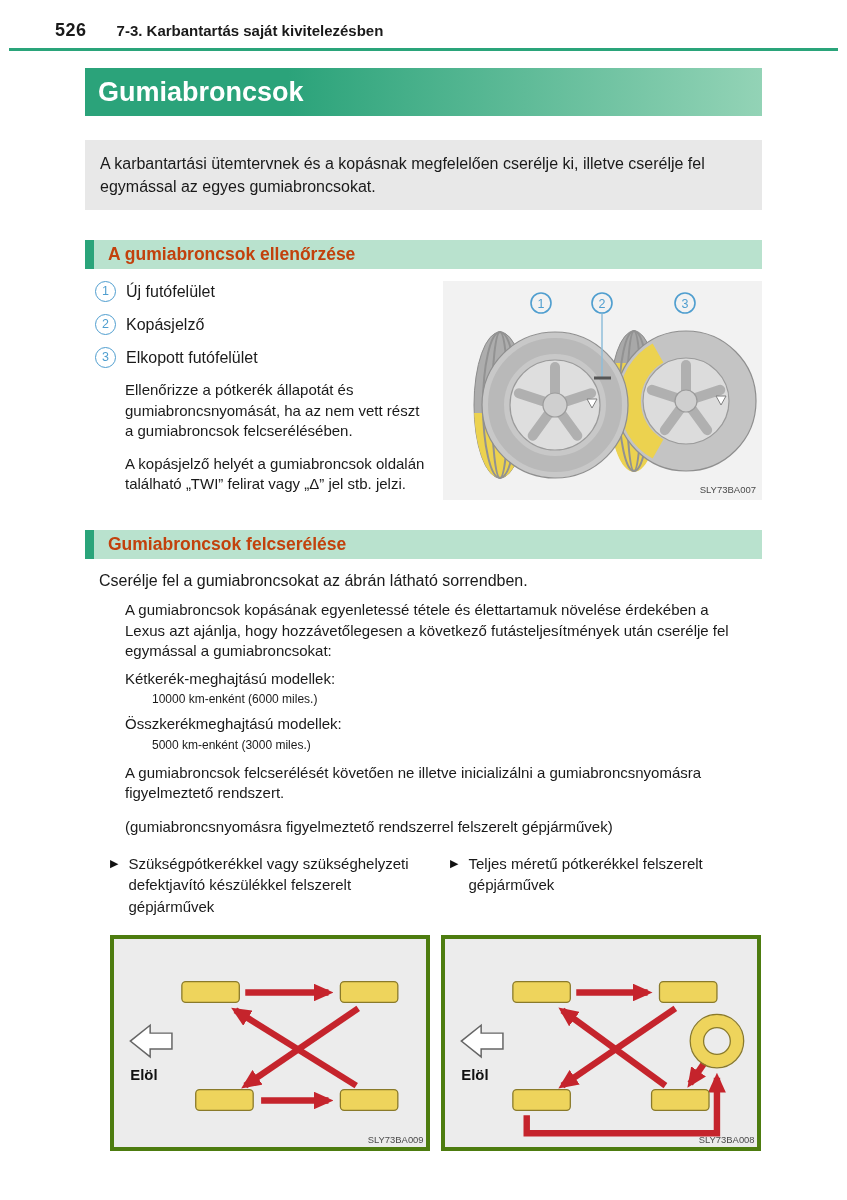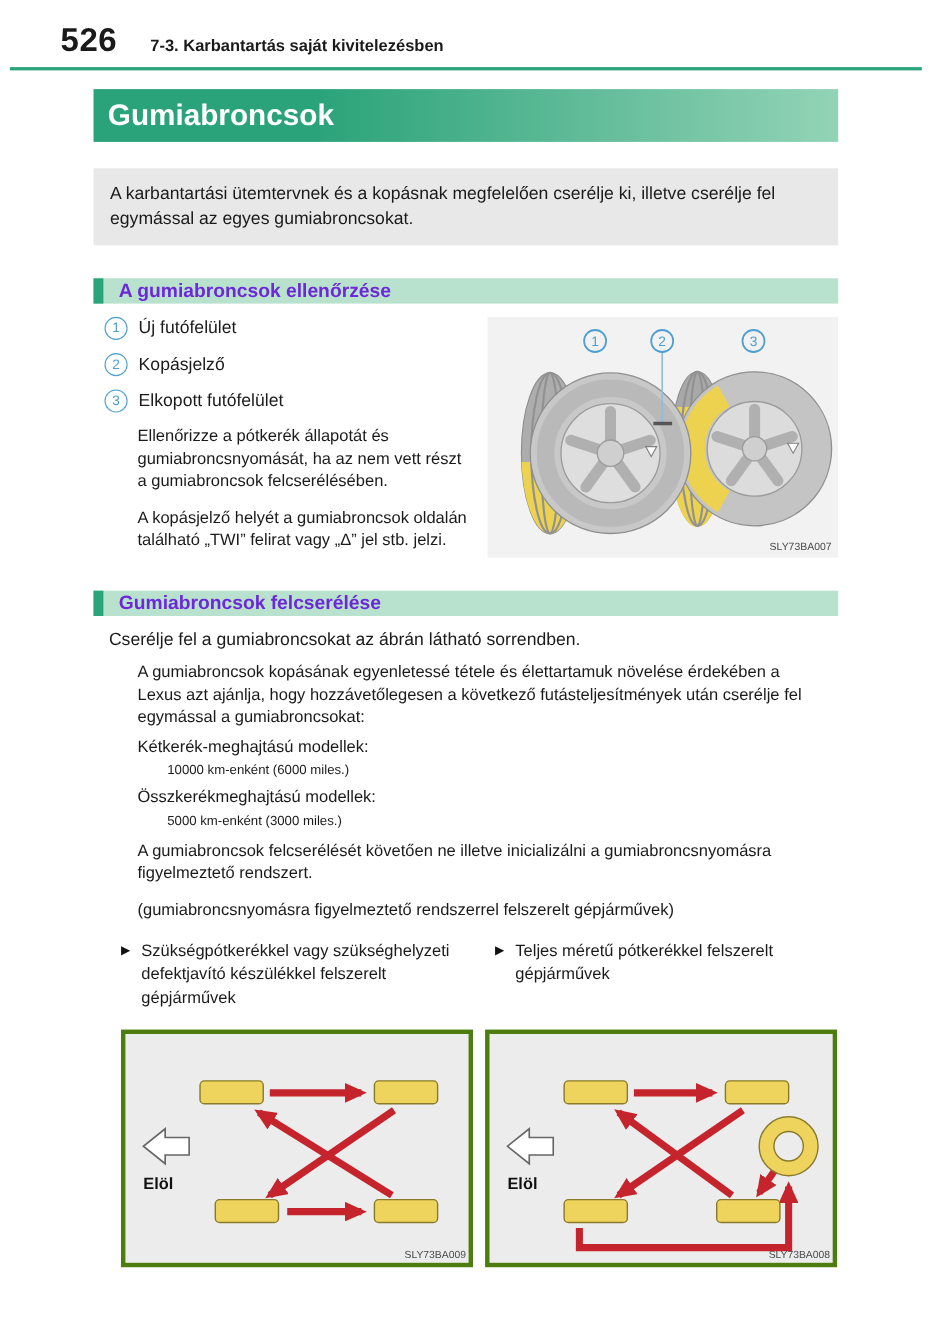--- a/index.html
+++ b/index.html
@@ -1,34 +1,34 @@
 <!DOCTYPE html>
 <html><head>
 <meta charset="utf-8">
 <style>
   html,body { margin:0; padding:0; background:#ffffff; }
   .page { width:847px; height:1200px; position:relative; overflow:hidden; background:#fff;
           font-family:"Liberation Sans", sans-serif; color:#1a1a1a; }
 
   .header-bar { margin:0 9px; padding:20px 0 7px 46px; border-bottom:3px solid #2aa47a;
                 display:flex; align-items:baseline; }
-  .page-number { font-size:30px; font-weight:700; letter-spacing:.5px; }
+  .page-number { font-size:18px; font-weight:700; letter-spacing:.5px; }
   .chapter-title { font-size:15px; font-weight:700; margin-left:30px; }
 
   .content { margin:0 85px; }
 
   .title-banner { margin-top:17px; height:48px; display:flex; align-items:center; padding-left:13px;
                   background:linear-gradient(90deg,#2ba37a 0%, #2ba37a 30%, #93d3b6 100%);
                   color:#fff; font-size:27px; font-weight:700; }
 
   .intro-box { margin-top:24px; background:#e8e8e8; padding:12px 15px; font-size:16px; line-height:1.45; }
 
-  .section-heading { margin-top:30px; position:relative; background:#b9e2ce; height:23px;
+  .section-heading { margin-top:30px; position:relative; background:#b9e2ce; height:29px;
                      display:flex; align-items:center; padding-left:23px;
-                     font-size:17.5px; font-weight:700; color:#6d28d9; }
+                     font-size:17.5px; font-weight:700; color:#c2410c; }
   .section-heading::before { content:""; position:absolute; left:0; top:0; bottom:0; width:9px; background:#2aa47a; }
 
   .cols { display:flex; margin-top:12px; }
   .col-left { width:358px; }
   .col-right { width:319px; }
 
   .legend-item { display:flex; align-items:center; margin:0 0 12px 10px; }
   .legend-badge { width:19px; height:19px; border:1.5px solid #4f9ecf; border-radius:50%;
                   color:#4f9ecf; font-size:12.5px; line-height:19px; text-align:center; flex:0 0 auto; }
   .legend-label { margin-left:10px; font-size:16px; }

